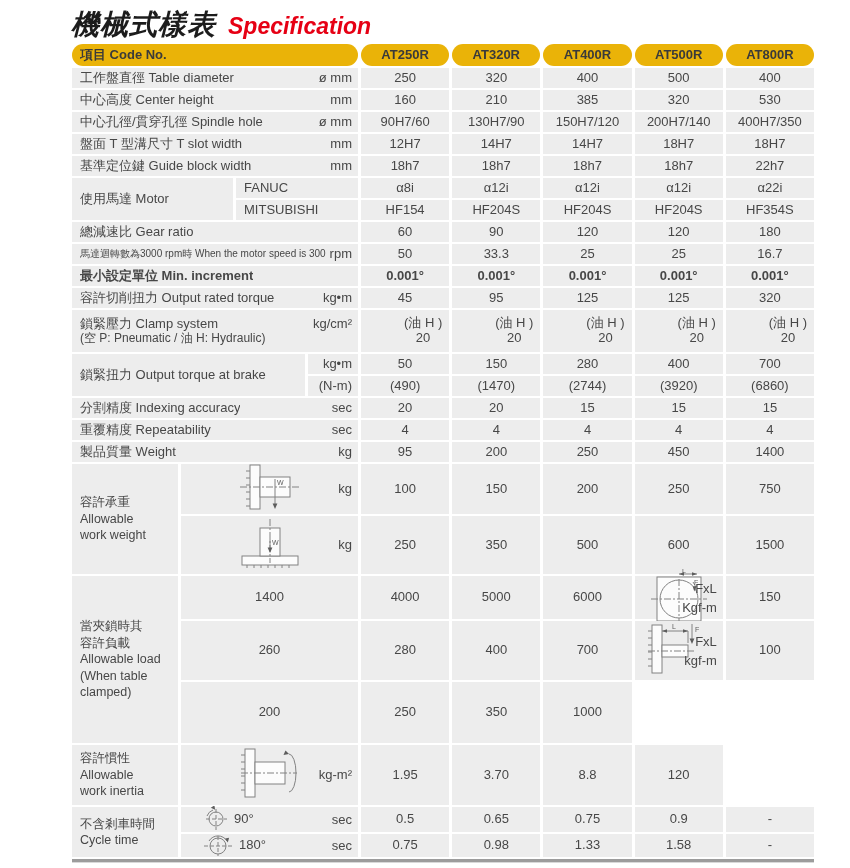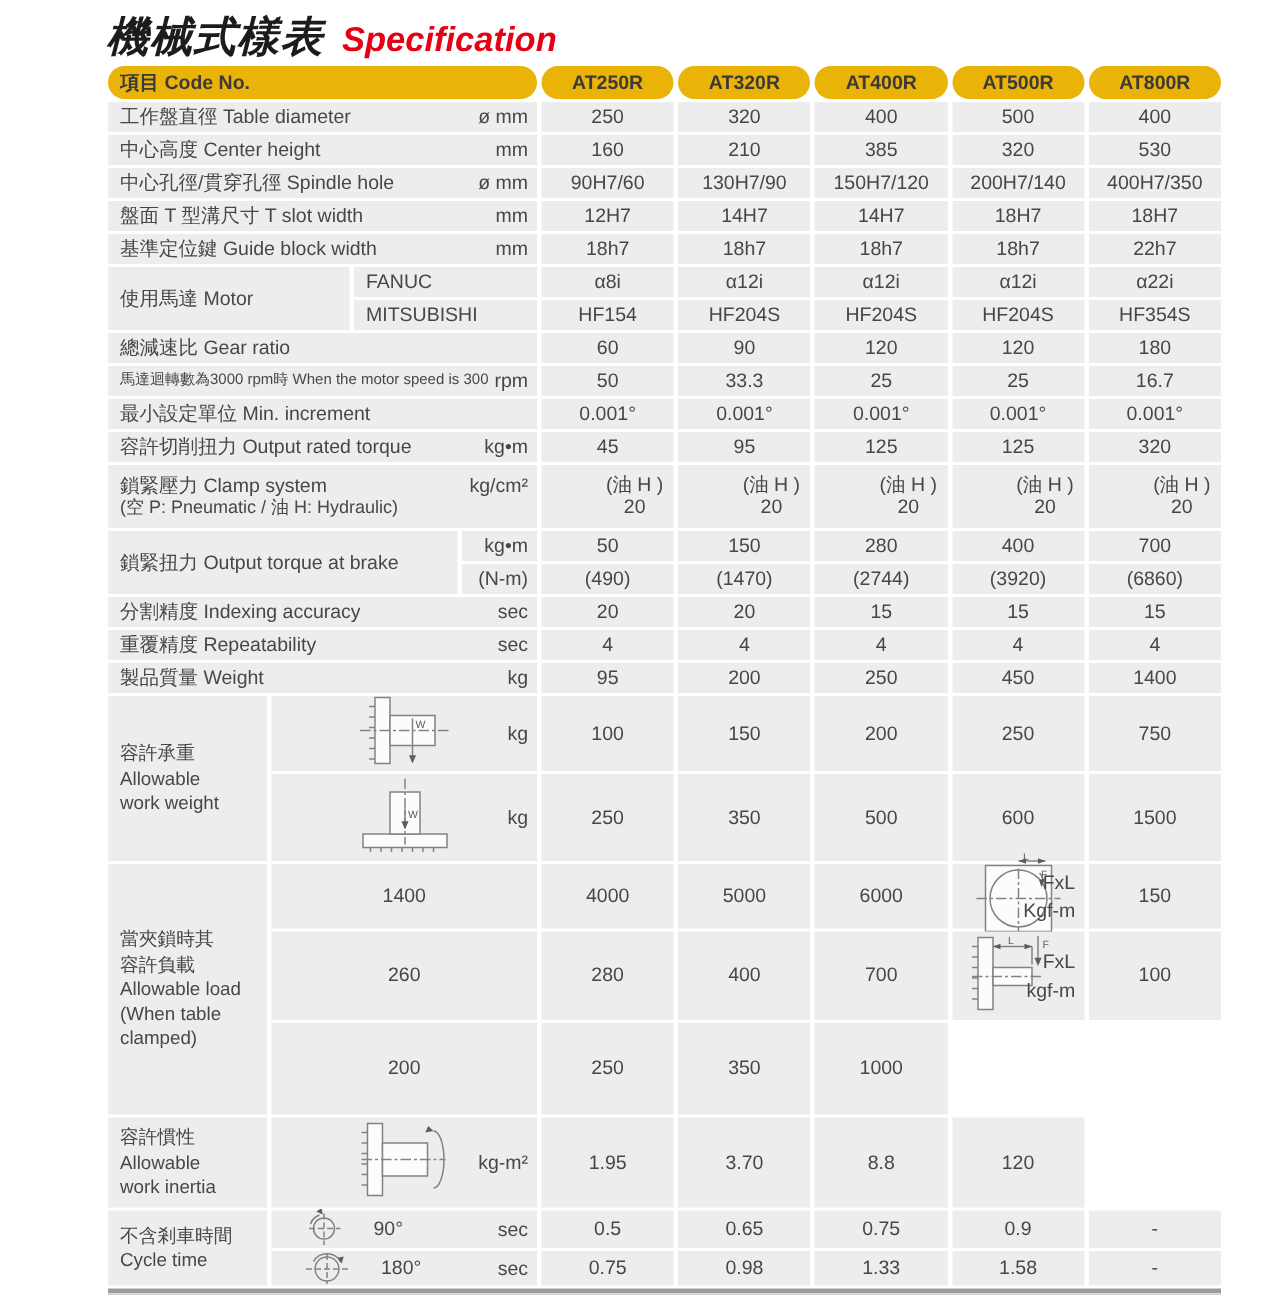--- a/index.html
+++ b/index.html
@@ -19,21 +19,21 @@
   .val{justify-content:center;text-align:center;}
   .sub-left{padding-left:8px;justify-content:flex-start;}
   .sub-right{padding-right:6px;justify-content:flex-end;}
   .two-line{flex-direction:column;justify-content:center;align-items:center;padding-left:36px;}
   .clamp-lab{flex-direction:column;align-items:flex-start;justify-content:center;}
   .clamp-lab .l2{font-size:12px;}
   .dlab{flex-direction:column;align-items:flex-start;justify-content:center;line-height:1.32;font-size:12.5px;}
   .dcell{position:relative;justify-content:center;}
   .dcell .unit{position:absolute;right:6px;top:50%;transform:translateY(-50%);text-align:right;line-height:1.5;}
   .cyc{justify-content:flex-start;padding-left:22px;}
-  .cyc .angle{margin-left:21px;}
+  .cyc .angle{margin-left:6px;}
   .bottom-rule{height:3px;background:#9c9c9c;border-bottom:1px solid #d9d9d9;margin-top:1px;}
   svg text{font-family:"Liberation Sans","DejaVu Sans",sans-serif;}
 </style>
 </head>
 <body>
 
 <div class="page">
   <div class="title">
     <span class="t-zh">機械式樣表</span><span class="t-en" id="t-en" style="color: rgb(230, 0, 20);">Specification</span>
   </div>
@@ -135,21 +135,21 @@
         <div class="cell lab">
           <span class="lt small-lab">馬達迴轉數為3000 rpm時 When the motor speed is 3000 rpm</span>
           <span class="unit">rpm</span>
         </div>
         <div class="cell val">50</div>
         <div class="cell val">33.3</div>
         <div class="cell val">25</div>
         <div class="cell val">25</div>
         <div class="cell val">16.7</div>
       </div>
-      <div class="trow" style="grid-template-columns: 286px repeat(5, 1fr); grid-auto-rows: 20px;">
+      <div class="trow" style="grid-template-columns: 286px repeat(5, 1fr); grid-auto-rows: 20px; font-weight: bold;">
         <div class="cell lab">
           <span class="lt">最小設定單位 Min. increment</span>
           <span class="unit"></span>
         </div>
         <div class="cell val">0.001°</div>
         <div class="cell val">0.001°</div>
         <div class="cell val">0.001°</div>
         <div class="cell val">0.001°</div>
         <div class="cell val">0.001°</div>
       </div>

